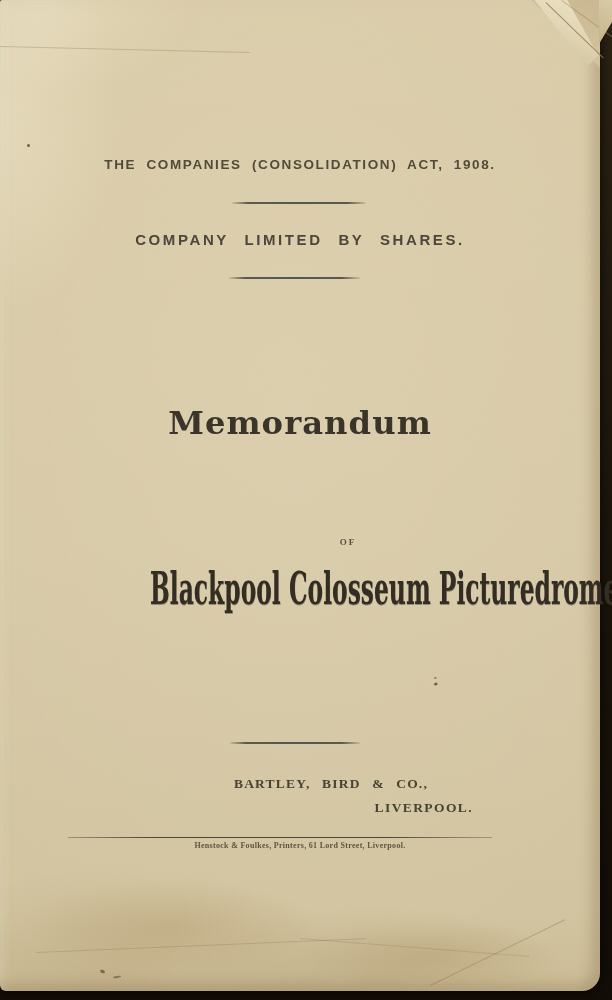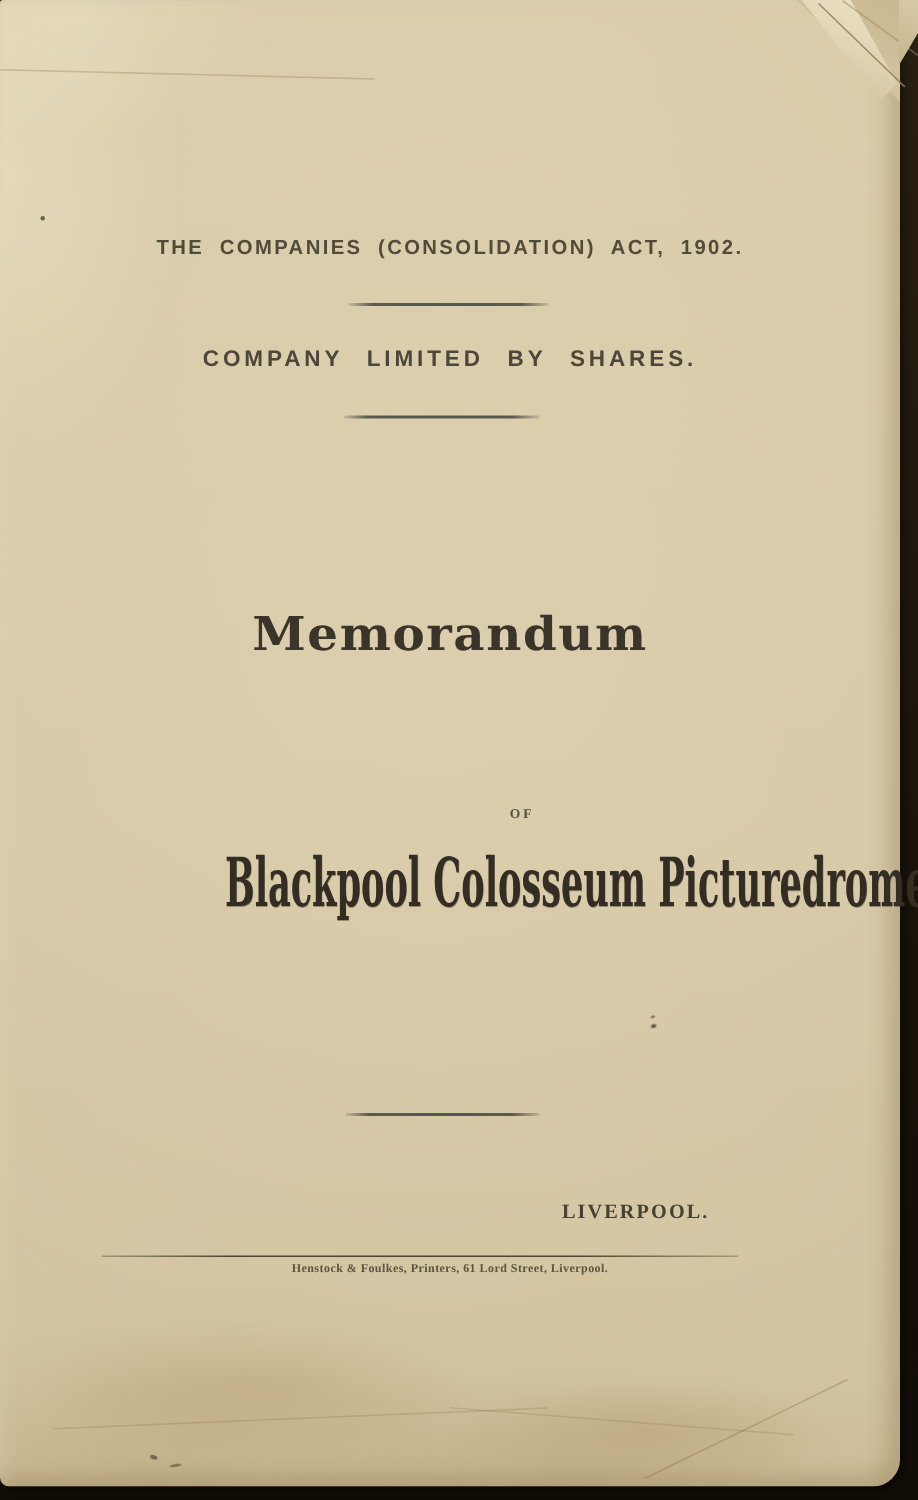--- a/index.html
+++ b/index.html
@@ -178,38 +178,39 @@
     letter-spacing: 0.3px;
     color: #5c5540;
   }
 </style>
 </head>
 <body>
 
 <div class="scene">
   <div class="paper">
 
-    <div class="textline act-line">THE COMPANIES (CONSOLIDATION) ACT, 1902.</div>
+    <div class="textline act-line">THE COMPANIES (CONSOLIDATION) ACT, 1908.</div>
 
     <div class="rule rule-1"></div>
 
     <div class="textline company-type">COMPANY LIMITED BY SHARES.</div>
 
     <div class="rule rule-2"></div>
 
     <h1 class="textline title-memorandum">Memorandum</h1>
 
 
 
     <div class="textline of-word">OF</div>
 
     <h2 class="textline company-name">Blackpool Colosseum Picturedrome Limited.</h2>
 
     <div class="rule rule-3"></div>
 
+    <div class="publisher-name">BARTLEY, BIRD &amp; CO.,</div>
 
     <div class="publisher-city">LIVERPOOL.</div>
 
     <div class="printer-rule"></div>
 
     <div class="textline printer-line">Henstock &amp; Foulkes, Printers, 61 Lord Street, Liverpool.</div>
 
     <div class="crease crease-top"></div>
     <div class="crease crease-bottom-1"></div>
     <div class="crease crease-bottom-2"></div>

